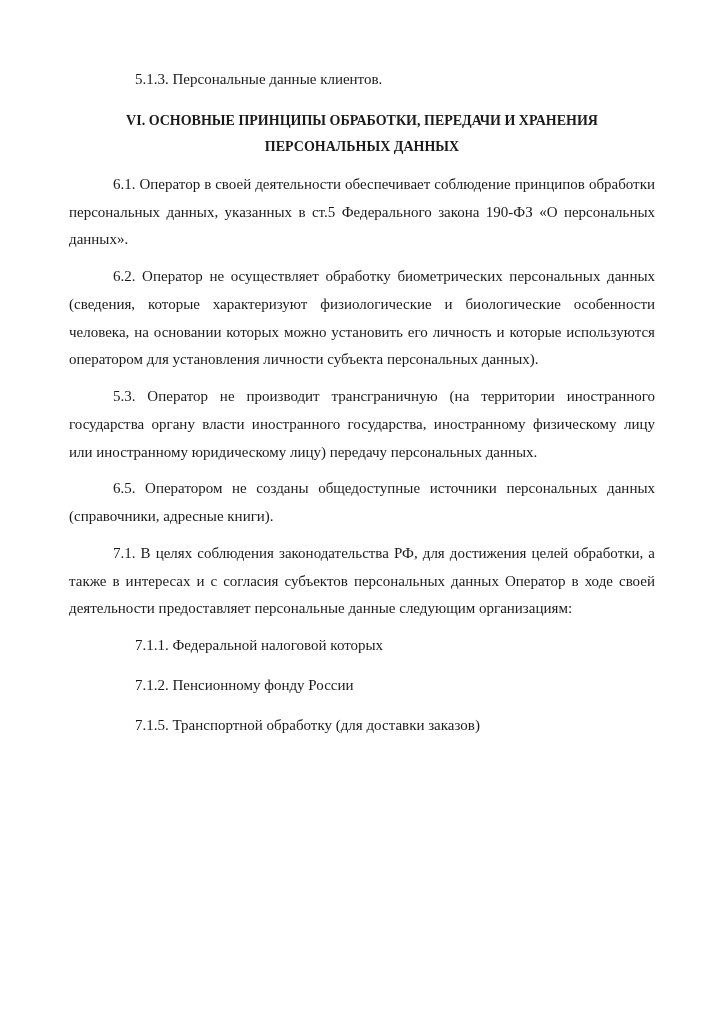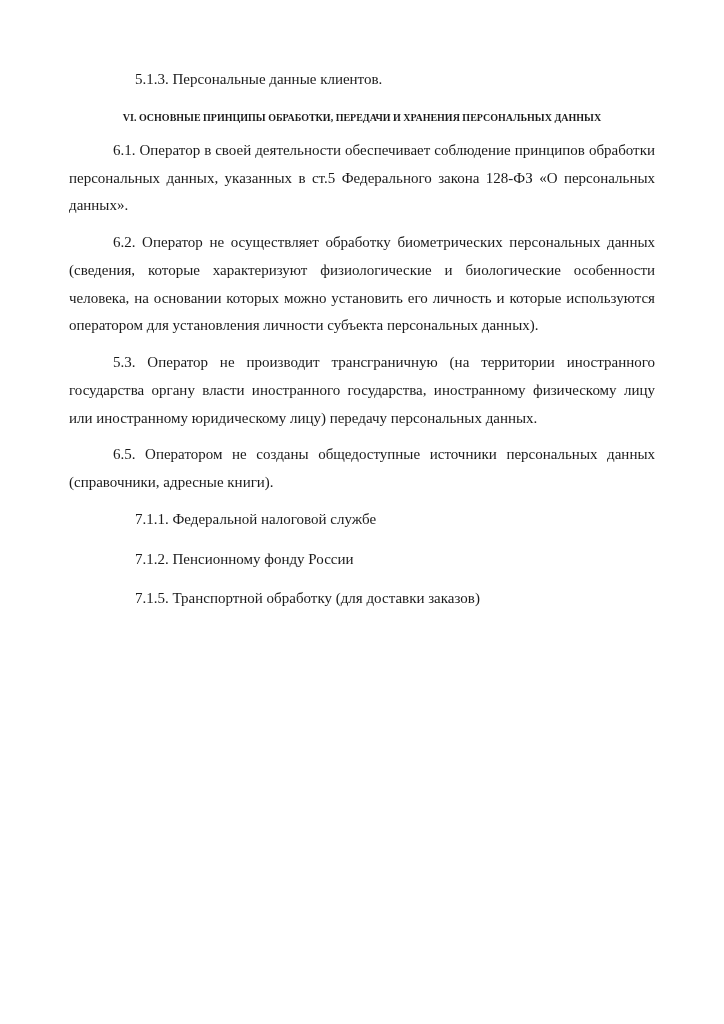--- a/index.html
+++ b/index.html
@@ -28,50 +28,51 @@
   }
   .list-item {
     margin: 0 0 9px 0;
     padding-left: 66px;
     line-height: 1.85;
     text-align: left;
   }
   .heading {
     font-weight: bold;
     text-align: center;
-    font-size: 10px;
+    font-size: 14px;
     line-height: 1.9;
     margin: 14px 0 10px 0;
   }
   .sub-list .list-item {
     margin: 0 0 12px 0;
   }
 </style>
 </head>
 <body>
 
 <div class="page">
 
   <p class="list-item">5.1.3. Персональные данные клиентов.</p>
 
   <h2 class="heading">VI. ОСНОВНЫЕ ПРИНЦИПЫ ОБРАБОТКИ, ПЕРЕДАЧИ И ХРАНЕНИЯ ПЕРСОНАЛЬНЫХ ДАННЫХ</h2>
 
-  <p class="para">6.1. Оператор в своей деятельности обеспечивает соблюдение принципов обработки персональных данных, указанных в ст.5 Федерального закона 128-ФЗ «О персональных данных».</p>
+  <p class="para">6.1. Оператор в своей деятельности обеспечивает соблюдение принципов обработки персональных данных, указанных в ст.5 Федерального закона 190-ФЗ «О персональных данных».</p>
 
   <p class="para">6.2. Оператор не осуществляет обработку биометрических персональных данных (сведения, которые характеризуют физиологические и биологические особенности человека, на основании которых можно установить его личность и которые используются оператором для установления личности субъекта персональных данных).</p>
 
 
   <p class="para">5.3. Оператор не производит трансграничную (на территории иностранного государства органу власти иностранного государства, иностранному физическому лицу или иностранному юридическому лицу) передачу персональных данных.</p>
 
   <p class="para">6.5. Оператором не созданы общедоступные источники персональных данных (справочники, адресные книги).</p>
 
 
+  <p class="para">7.1. В целях соблюдения законодательства РФ, для достижения целей обработки, а также в интересах и с согласия субъектов персональных данных Оператор в ходе своей деятельности предоставляет персональные данные следующим организациям:</p>
 
   <div class="sub-list">
-    <p class="list-item">7.1.1. Федеральной налоговой службе</p>
+    <p class="list-item">7.1.1. Федеральной налоговой которых</p>
 
     <p class="list-item">7.1.2. Пенсионному фонду России</p>
 
 
 
     <p class="list-item">7.1.5. Транспортной обработку (для доставки заказов)</p>
   </div>
 
 </div>
 

